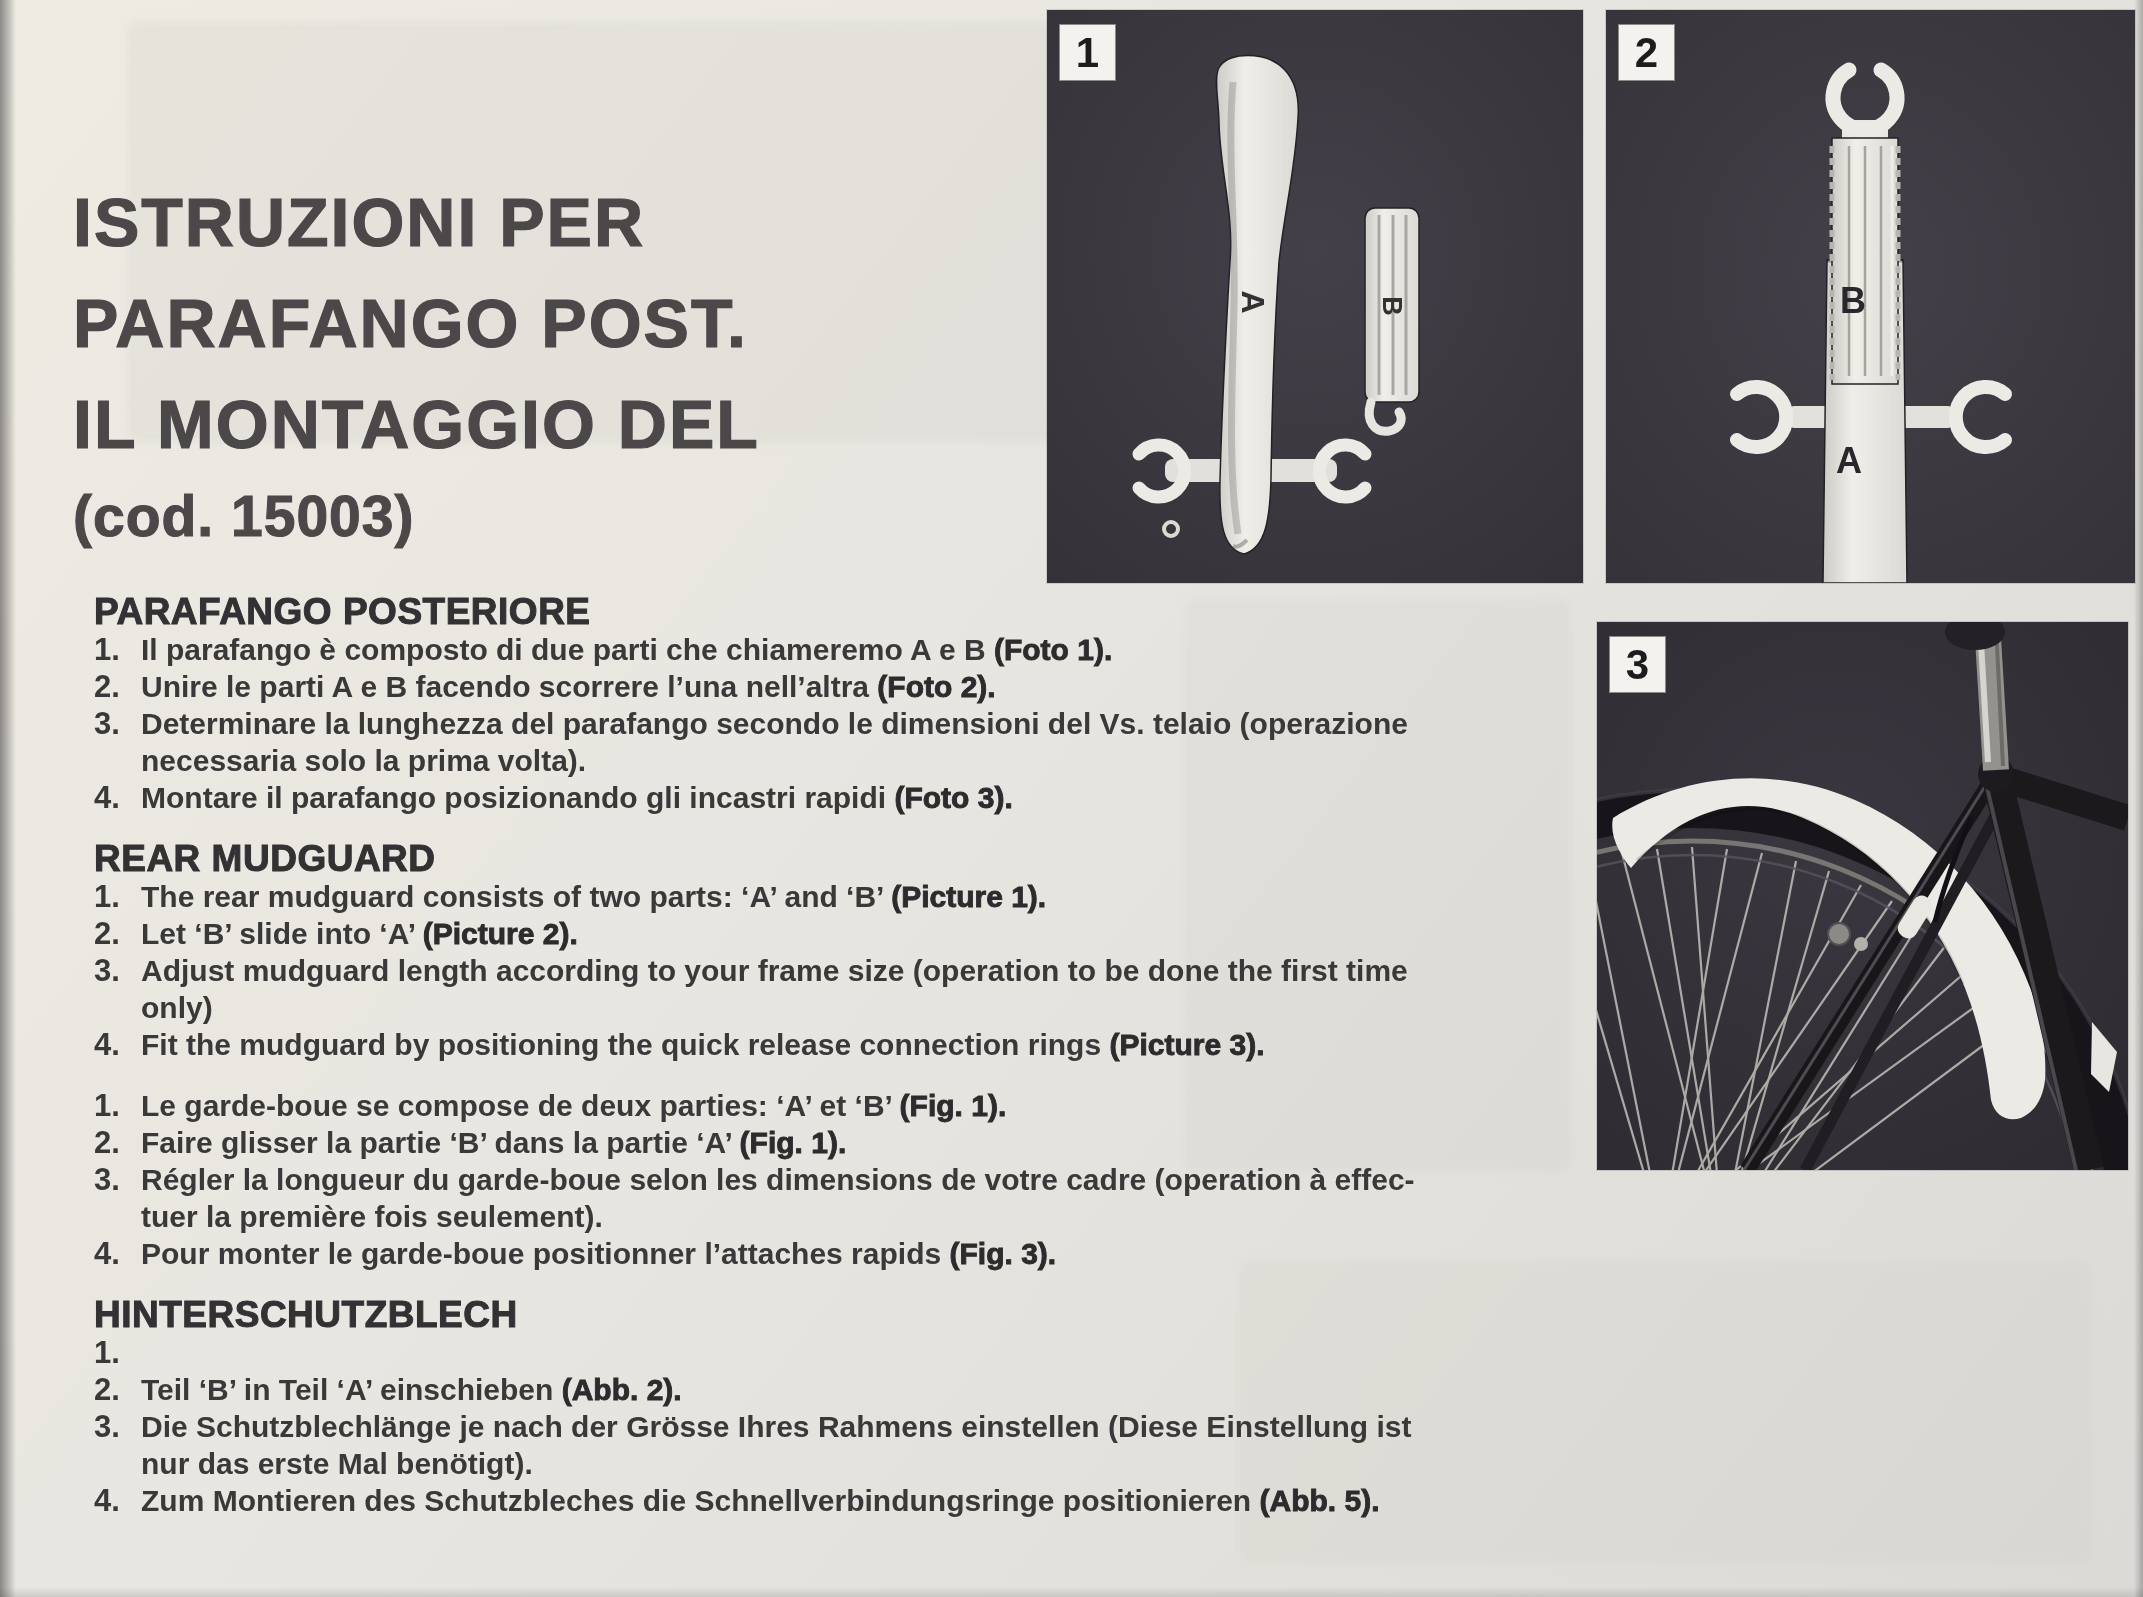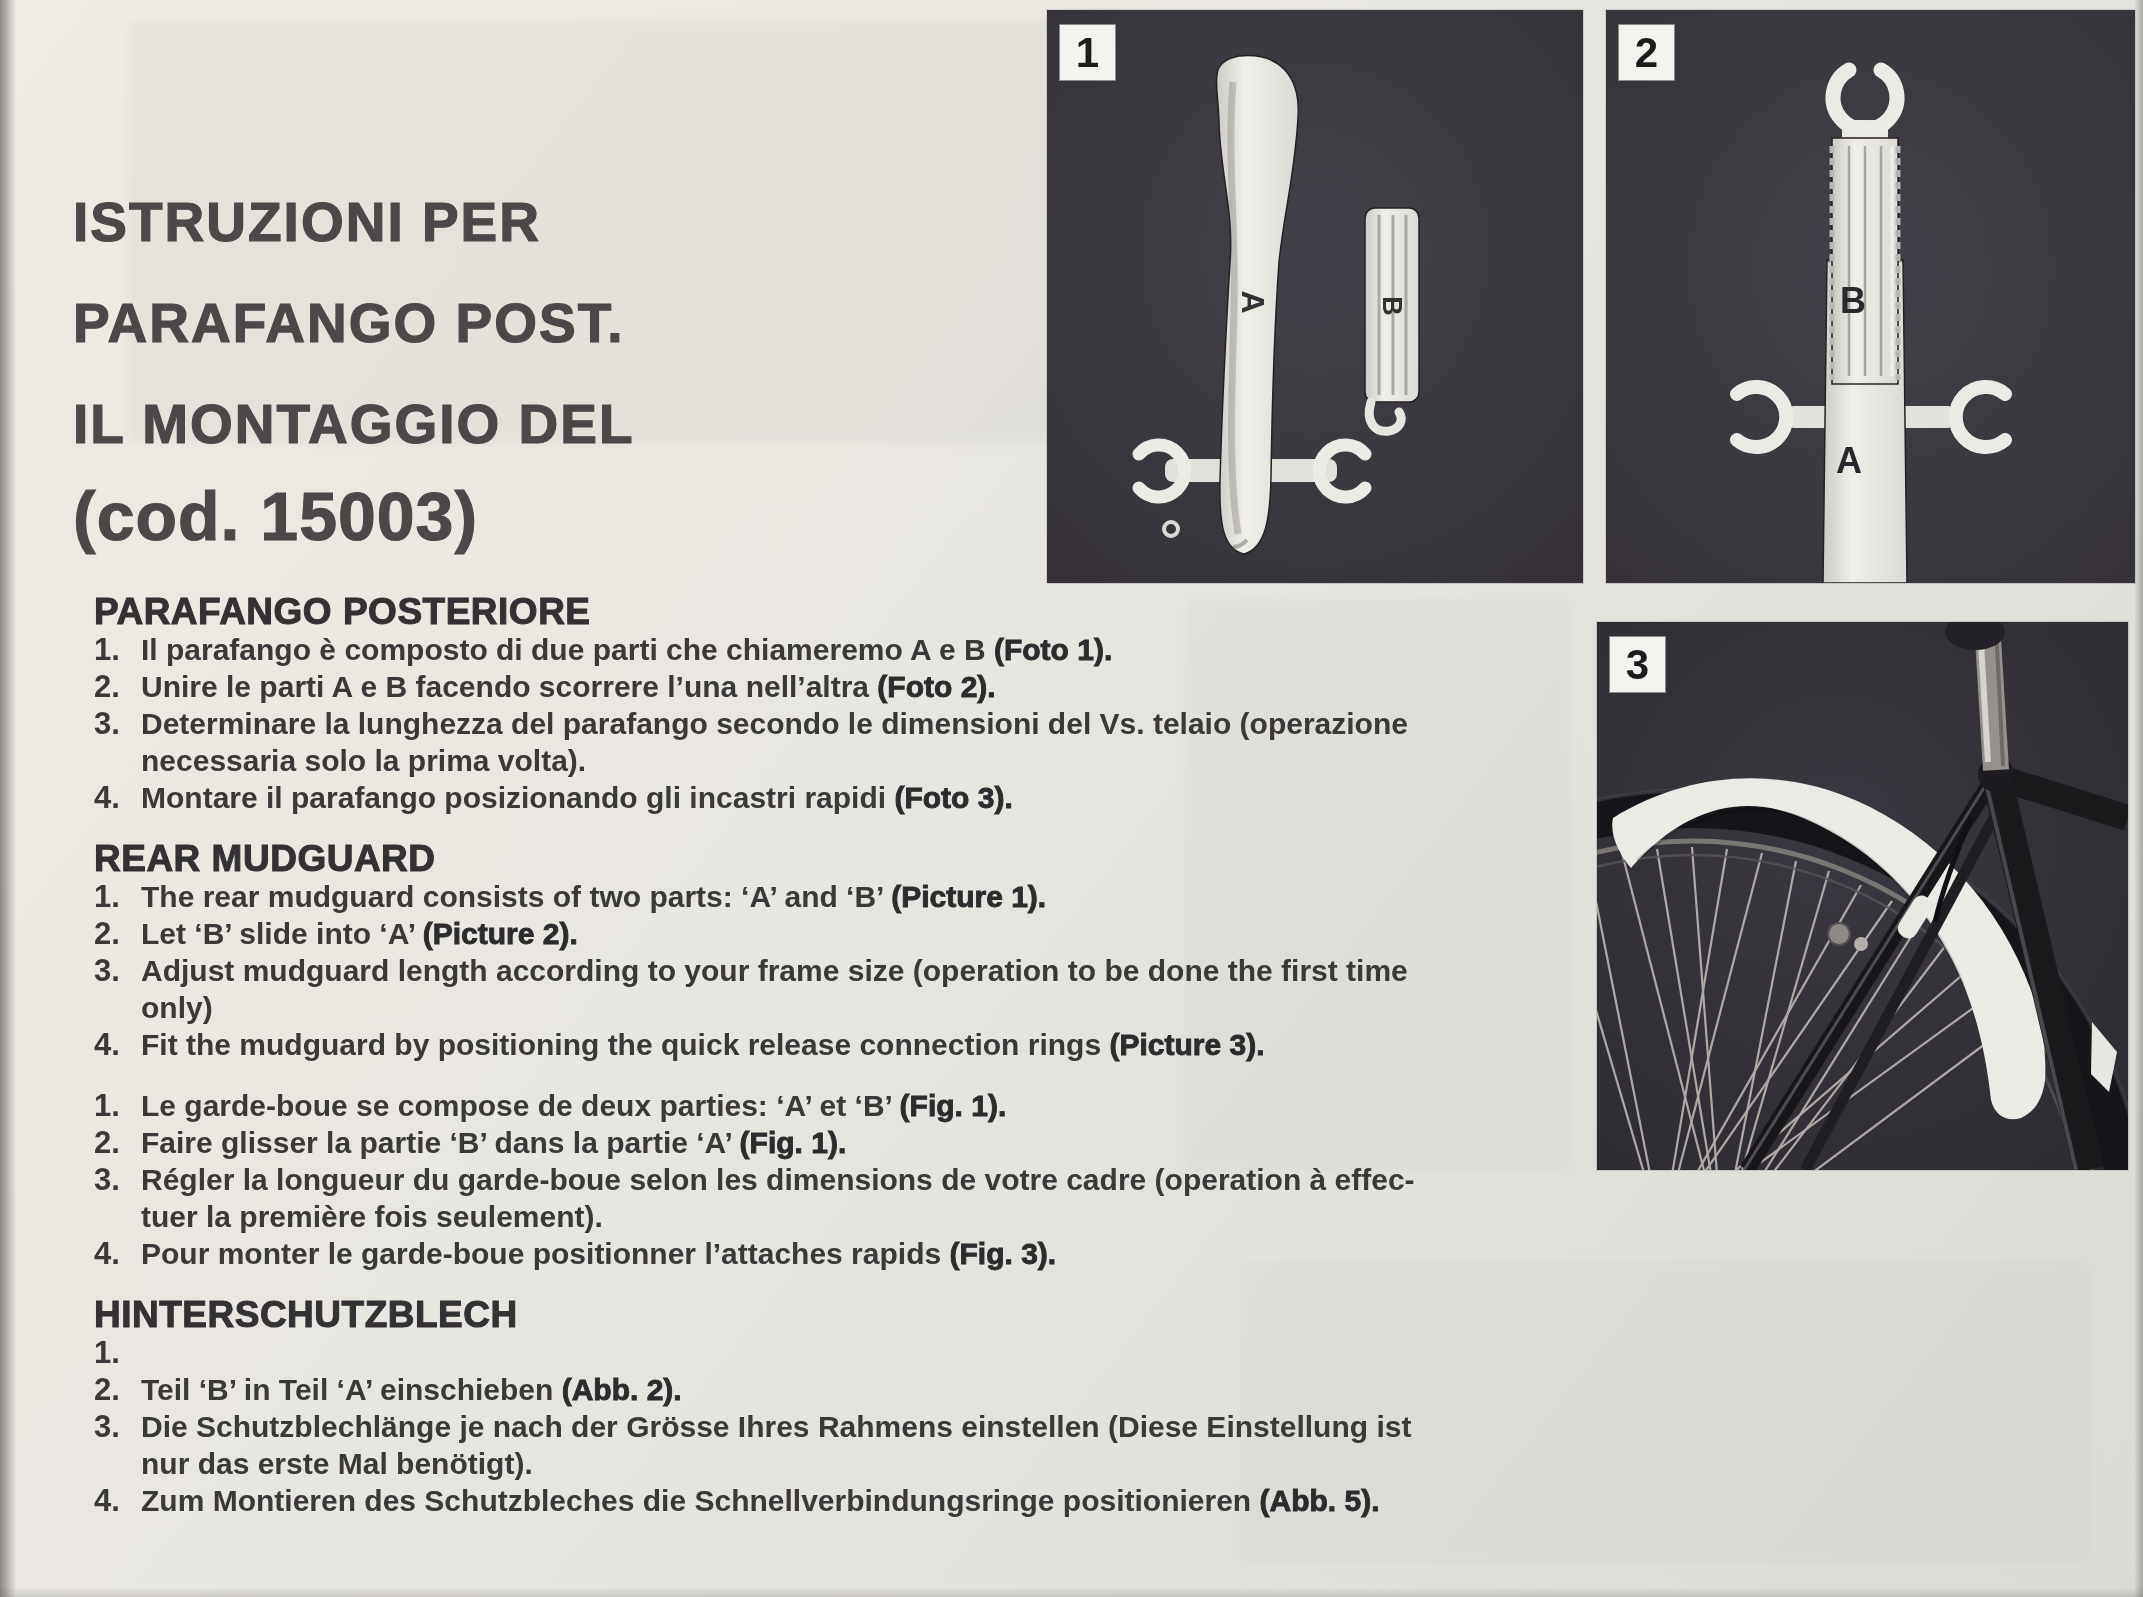--- a/index.html
+++ b/index.html
@@ -18,23 +18,23 @@
   .edge-bottom{position:absolute;left:0;bottom:0;width:100%;height:10px;
     background:linear-gradient(to top,rgba(44,41,44,.14),rgba(44,41,44,0));}
   
   .ghost{position:absolute;background:rgba(104,104,99,.05);filter:blur(5px);border-radius:8px;}
   .ghost-a{left:128px;top:22px;width:1030px;height:420px;}
   .ghost-b{left:1185px;top:600px;width:385px;height:570px;background:rgba(104,104,99,.04);}
   .ghost-c{left:1240px;top:1262px;width:850px;height:300px;background:rgba(104,104,99,.035);}
 
   
   .title{position:absolute;left:73px;top:172px;color:#4c484a;}
-  .title .t-line{display:block;font-size:55px;line-height:101px;font-weight:700;
+  .title .t-line{display:block;font-size:68px;line-height:101px;font-weight:700;
     letter-spacing:2px;-webkit-text-stroke:1.2px #4c484a;}
-  .title .t-code{display:block;font-size:68px;line-height:86px;font-weight:700;
+  .title .t-code{display:block;font-size:57px;line-height:86px;font-weight:700;
     letter-spacing:1px;margin-top:-2px;-webkit-text-stroke:1.1px #4c484a;}
 
   
   .sections{position:absolute;left:74px;top:593px;color:#3b383a;margin-left:20px;}
   .lang-section{margin:0 0 24px 0;}
   .sec-heading{margin:0;font-size:37px;line-height:38px;font-weight:700;
     letter-spacing:.5px;color:#343134;-webkit-text-stroke:1px #343134;}
   .item{display:flex;align-items:flex-start;}
   .item-num{flex:0 0 47px;font-size:31px;line-height:37px;font-weight:700;}
   .item-text{font-size:30px;line-height:37px;font-weight:700;white-space:pre;}

